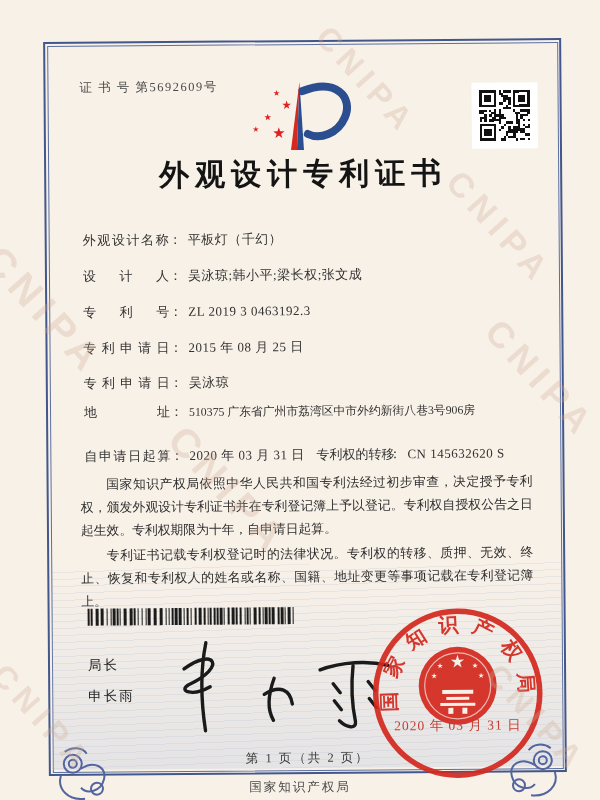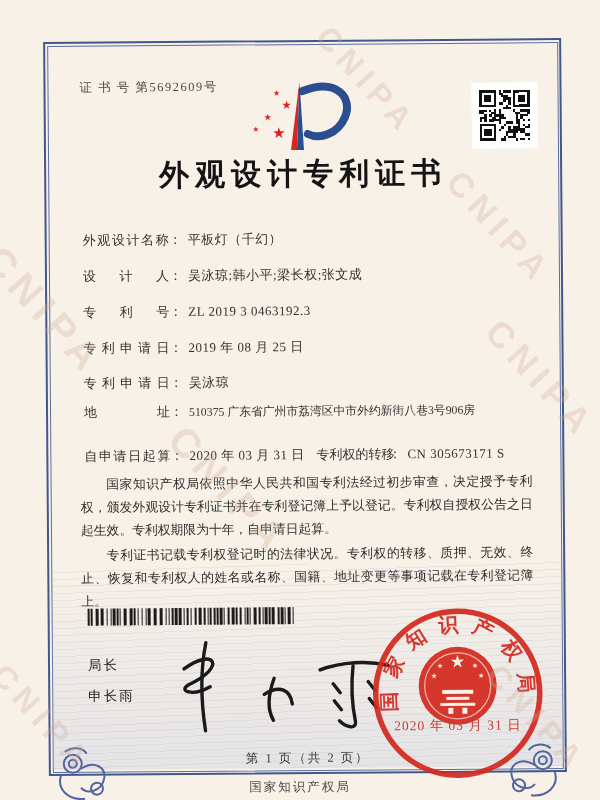--- a/index.html
+++ b/index.html
@@ -238,33 +238,33 @@
   <div class="frow" style="top:188px;">
     <span class="flabel">外观设计名称</span><span class="fcolon">：</span><span class="fvalue">平板灯（千幻）</span>
   </div>
   <div class="frow" style="top:224px;">
     <span class="flabel">设计人</span><span class="fcolon">：</span><span class="fvalue">吴泳琼;韩小平;梁长权;张文成</span>
   </div>
   <div class="frow" style="top:260px;">
     <span class="flabel">专利号</span><span class="fcolon">：</span><span class="fvalue">ZL 2019 3 0463192.3</span>
   </div>
   <div class="frow" style="top:296px;">
-    <span class="flabel">专利申请日</span><span class="fcolon">：</span><span class="fvalue">2019 年 08 月 25 日</span>
+    <span class="flabel">专利申请日</span><span class="fcolon">：</span><span class="fvalue">2015 年 08 月 25 日</span>
   </div>
   <div class="frow" style="top:331px;">
     <span class="flabel">专利申请日</span><span class="fcolon">：</span><span class="fvalue">吴泳琼</span>
   </div>
   <div class="frow" style="top:360px;">
     <span class="flabel">地址</span><span class="fcolon">：</span><span class="fvalue small">510375 广东省广州市荔湾区中市外约新街八巷3号906房</span>
   </div>
 
   <div class="frow" style="top:404px;width:452px;">
     <span class="flabel">自申请日起算</span><span class="fcolon">：</span><span class="fvalue">2020 年 03 月 31 日</span>
     <span class="grant2">
-      <span class="flabel">专利权的转移</span><span class="fcolon">：</span><span class="fvalue">CN 305673171 S</span>
+      <span class="flabel">专利权的转移</span><span class="fcolon">：</span><span class="fvalue">CN 145632620 S</span>
     </span>
   </div>
 
   <div class="paras">
     <p>国家知识产权局依照中华人民共和国专利法经过初步审查，决定授予专利权，颁发外观设计专利证书并在专利登记簿上予以登记。专利权自授权公告之日起生效。专利权期限为十年，自申请日起算。</p>
     <p>专利证书记载专利权登记时的法律状况。专利权的转移、质押、无效、终止、恢复和专利权人的姓名或名称、国籍、地址变更等事项记载在专利登记簿上。</p>
   </div>
 
   <div class="barcode" id="barcode">
       <span style="width: 2px; background: rgb(27, 27, 27);"></span>

